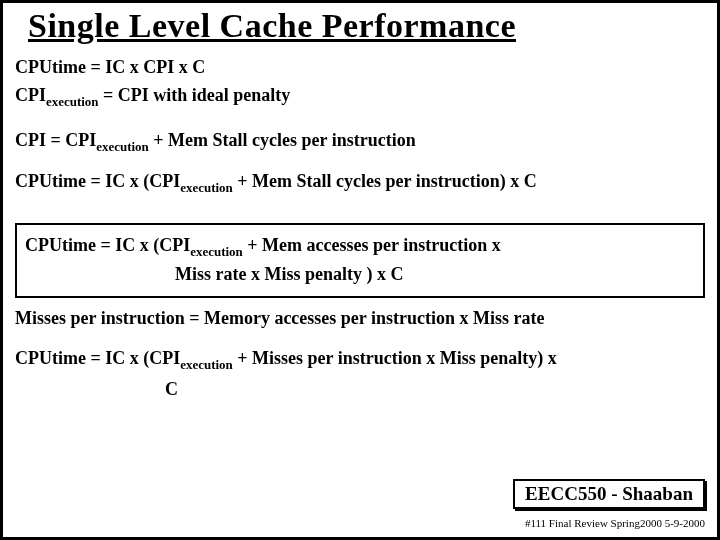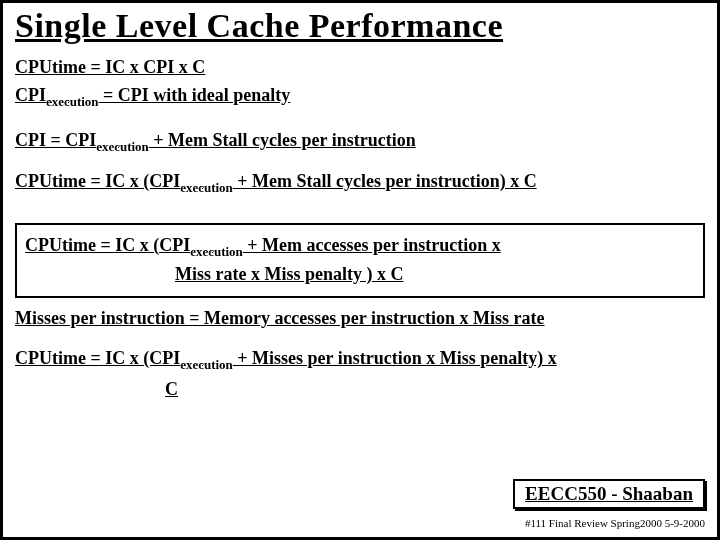--- a/index.html
+++ b/index.html
@@ -13,29 +13,28 @@
     height: 540px;
     box-sizing: border-box;
     border: 3px solid #000;
     position: relative;
     padding: 0 12px 0 12px;
   }
   .title {
     font-size: 34px;
     font-weight: bold;
     text-decoration: underline;
-    margin: 4px 0 10px 0;
+    margin: 4px 0 10px 13px;
     letter-spacing: 0.5px;
   }
   .line {
     font-size: 18px;
     font-weight: bold;
     margin: 4px 0;
     line-height: 1.35;
-    text-decoration: underline;
   }
   .line.small {
     font-size: 15.5px;
   }
   .sub { vertical-align: sub; font-size: 0.72em; }
   .boxed {
     border: 2px solid #000;
     padding: 6px 8px 8px 8px;
     margin: 10px 0 8px 0;
   }
@@ -45,21 +44,20 @@
   .indent1 { padding-left: 150px; }
   .footer-box {
     position: absolute;
     right: 12px;
     bottom: 28px;
     border: 2px solid #000;
     box-shadow: 2px 2px 0 #000;
     padding: 2px 10px;
     font-size: 19px;
     font-weight: bold;
-    text-decoration: underline;
     background: #fff;
     margin-left: 30px;
   }
   .footer-small {
     position: absolute;
     right: 12px;
     bottom: 8px;
     font-size: 11px;
     font-weight: normal;
   }

